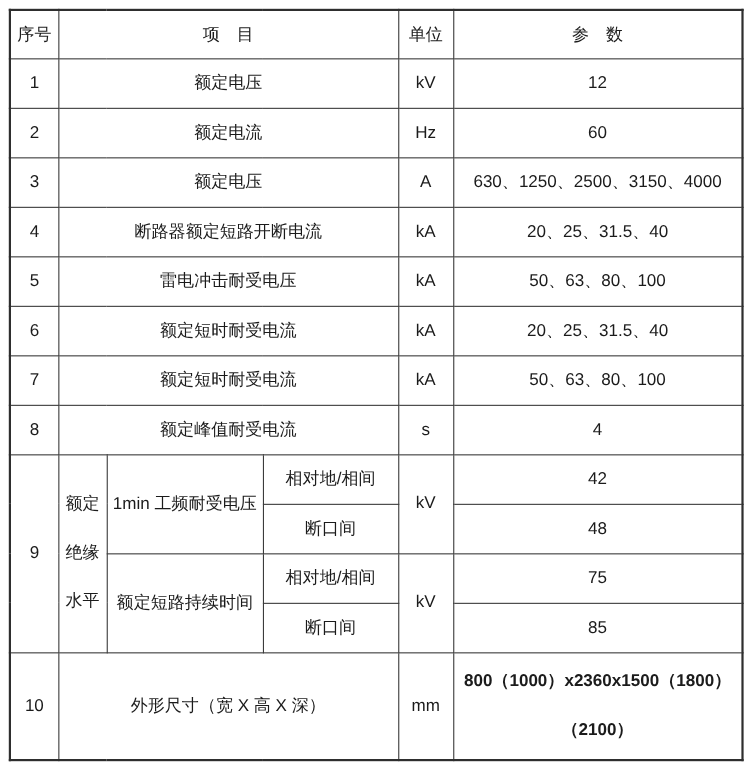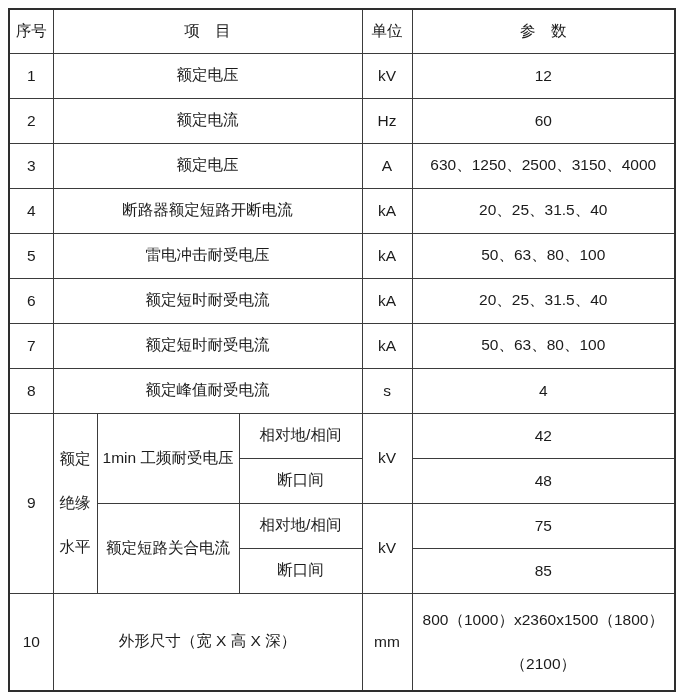--- a/index.html
+++ b/index.html
@@ -51,20 +51,21 @@
     white-space: nowrap;
     text-align: center;
     margin-left: 28px;
   }
   td.cell-scope {
     white-space: nowrap;
   }
   td.cell-param-multiline {
     white-space: pre-line;
     line-height: 44px;
+    font-weight: bold;
   }
 </style>
 </head>
 <body>
 
 <div class="page">
   <table class="spec">
     <colgroup>
       <col style="width:44px">
       <col style="width:44px">
@@ -148,21 +149,21 @@
         <td rowspan="2">kV</td>
         <td>42</td>
       </tr>
 
       <tr class="r-std">
         <td class="cell-scope">断口间</td>
         <td>48</td>
       </tr>
 
       <tr class="r-std">
-        <td rowspan="2" class="cell-subgroup">额定短路关合电流</td>
+        <td rowspan="2" class="cell-subgroup">额定短路持续时间</td>
         <td class="cell-scope">相对地/相间</td>
         <td rowspan="2">kV</td>
         <td>75</td>
       </tr>
 
       <tr class="r-std">
         <td class="cell-scope">断口间</td>
         <td>85</td>
       </tr>
 

